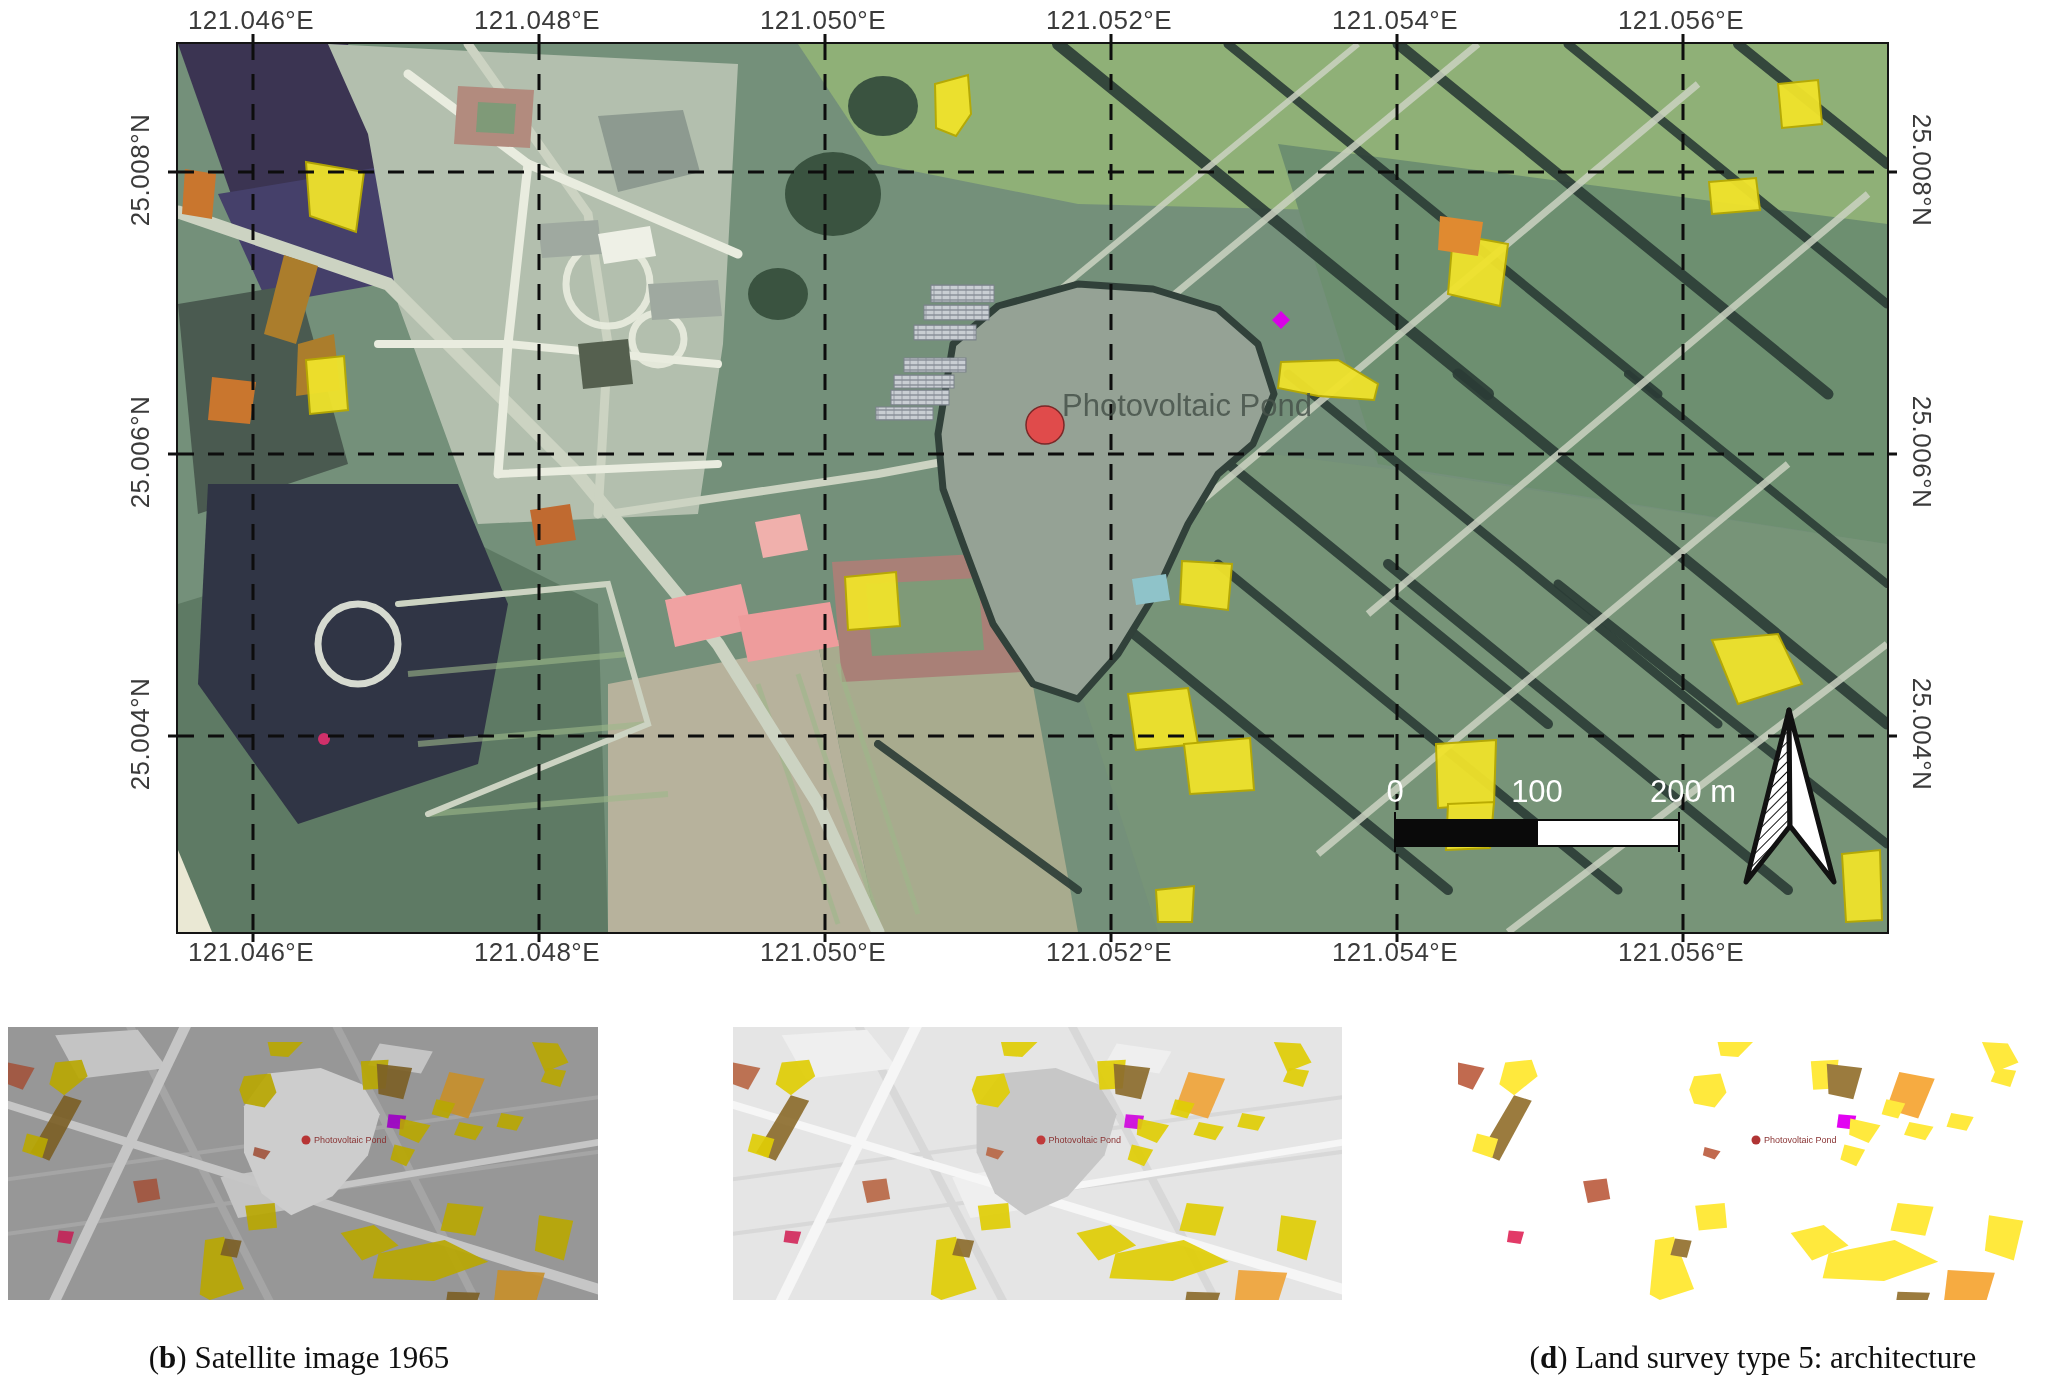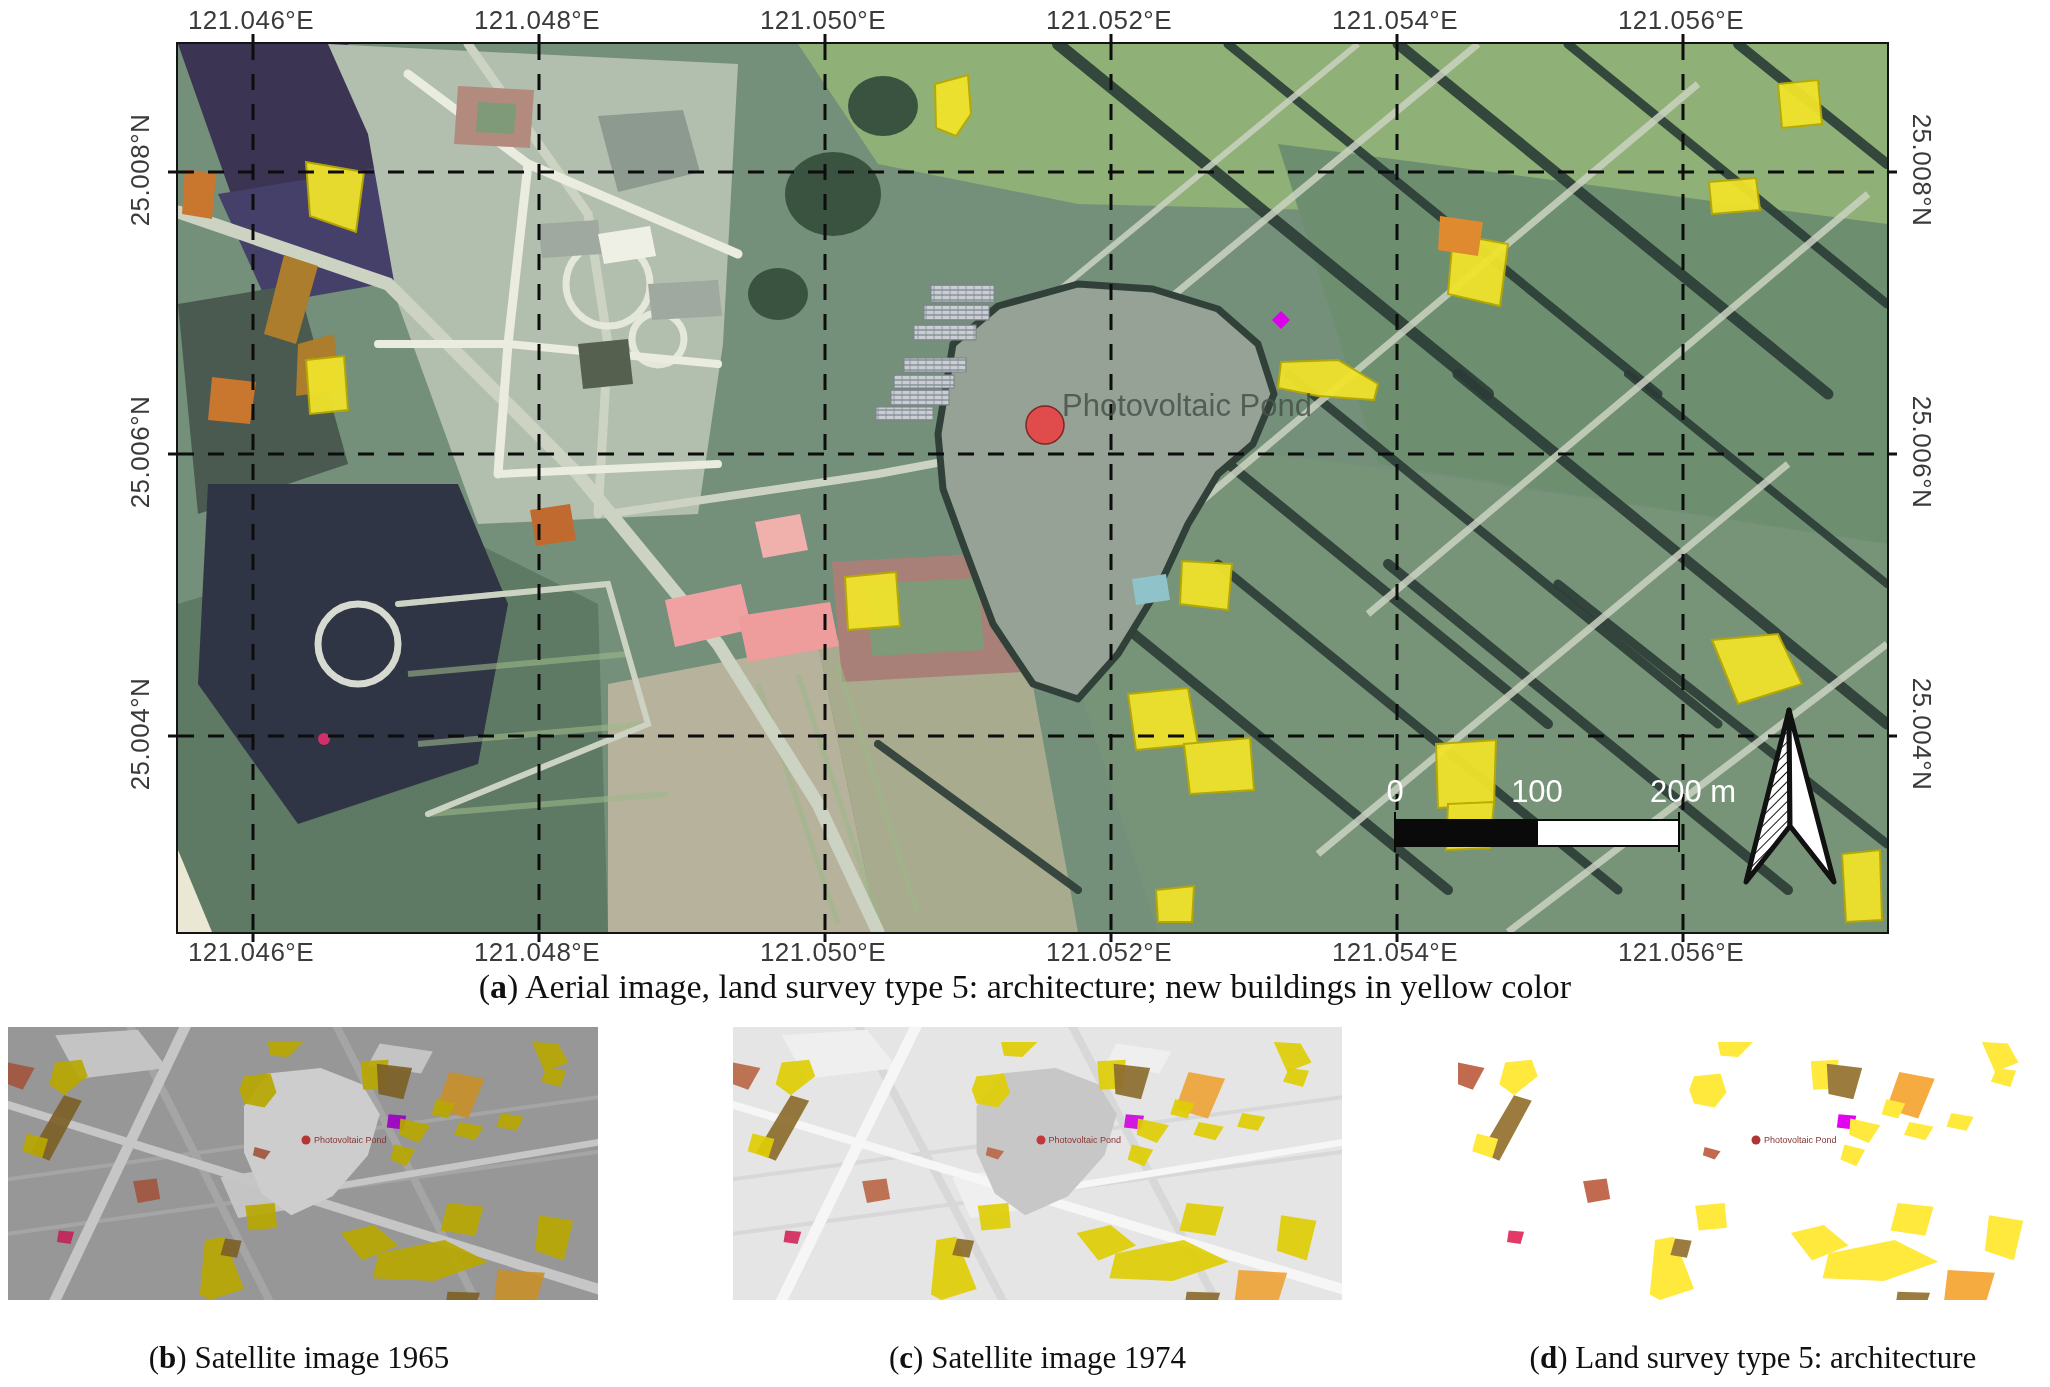--- a/index.html
+++ b/index.html
@@ -200,21 +200,20 @@
       <div class="axis-label " style="left: 1681px; top: 20px;">121.056°E</div>
       <div class="axis-label " style="left: 1681px; top: 952px;">121.056°E</div>
       <div class="axis-label vleft" style="left: 140px; top: 170px;">25.008°N</div>
       <div class="axis-label vright" style="left: 1921px; top: 170px;">25.008°N</div>
       <div class="axis-label vleft" style="left: 140px; top: 452px;">25.006°N</div>
       <div class="axis-label vright" style="left: 1921px; top: 452px;">25.006°N</div>
       <div class="axis-label vleft" style="left: 140px; top: 734px;">25.004°N</div>
       <div class="axis-label vright" style="left: 1921px; top: 734px;">25.004°N</div>
     </div>
 
-  <div class="caption caption-a"><span>(</span><b>a</b><span>) </span><span>Aerial image, land survey type 5: architecture; new buildings in yellow color</span></div>
 
   <div class="panel" id="panel-b" style="left: 8px; width: 590px;">
     <svg viewBox="0 0 100 100" preserveAspectRatio="none">
         <rect x="0" y="0" width="100" height="100" fill="#979797"></rect>
         <polygon points="0,55 100,25 100,26.5 0,56.5" fill="#a5a5a5"></polygon>
         <polygon points="0,75 100,45 100,46.5 0,76.5" fill="#a5a5a5"></polygon>
         <polygon points="20,0 21.5,0 45,100 43.5,100" fill="#a5a5a5"></polygon>
         <polygon points="55,0 56.5,0 80,100 78.5,100" fill="#a5a5a5"></polygon>
         <polygon points="8,3 22,1 27,15 12,19" fill="#c4c4c4"></polygon>
         <polygon points="63,6 72,9 70,17 61,14" fill="#c4c4c4"></polygon>
@@ -337,15 +336,14 @@
   <div id="panel-marker-layer">
       <div class="pond-dot" style="left: 305.95px; top: 1140.3px; background: rgb(183, 52, 52);"></div>
       <div class="pond-tinylabel" style="left: 313.95px; top: 1140.3px;">Photovoltaic Pond</div>
       <div class="pond-dot" style="left: 1040.55px; top: 1140.3px; background: rgb(192, 58, 58);"></div>
       <div class="pond-tinylabel" style="left: 1048.55px; top: 1140.3px;">Photovoltaic Pond</div>
       <div class="pond-dot" style="left: 1755.95px; top: 1140.3px; background: rgb(176, 52, 52);"></div>
       <div class="pond-tinylabel" style="left: 1763.95px; top: 1140.3px;">Photovoltaic Pond</div>
     </div>
 
   <div class="caption caption-sub" id="cap-b" style="left: 4px; width: 590px;"><span>(</span><b>b</b><span>) </span><span>Satellite image 1965</span></div>
-  <div class="caption caption-sub" id="cap-c" style="left: 733px; width: 609px;"><span>(</span><b>c</b><span>) </span><span>Satellite image 1974</span></div>
   <div class="caption caption-sub" id="cap-d" style="left: 1458px; width: 590px; text-align: center;"><span>(</span><b>d</b><span>) </span><span>Land survey type 5: architecture</span></div>
 </div>
 
 </body></html>

